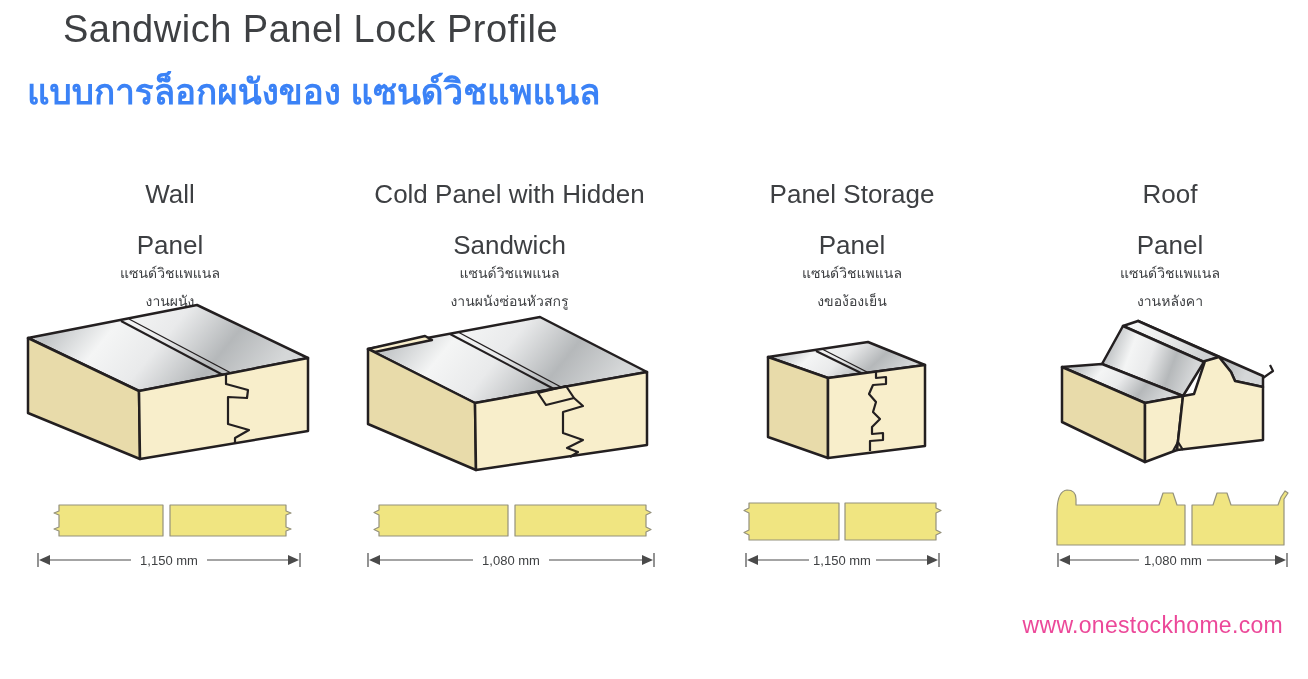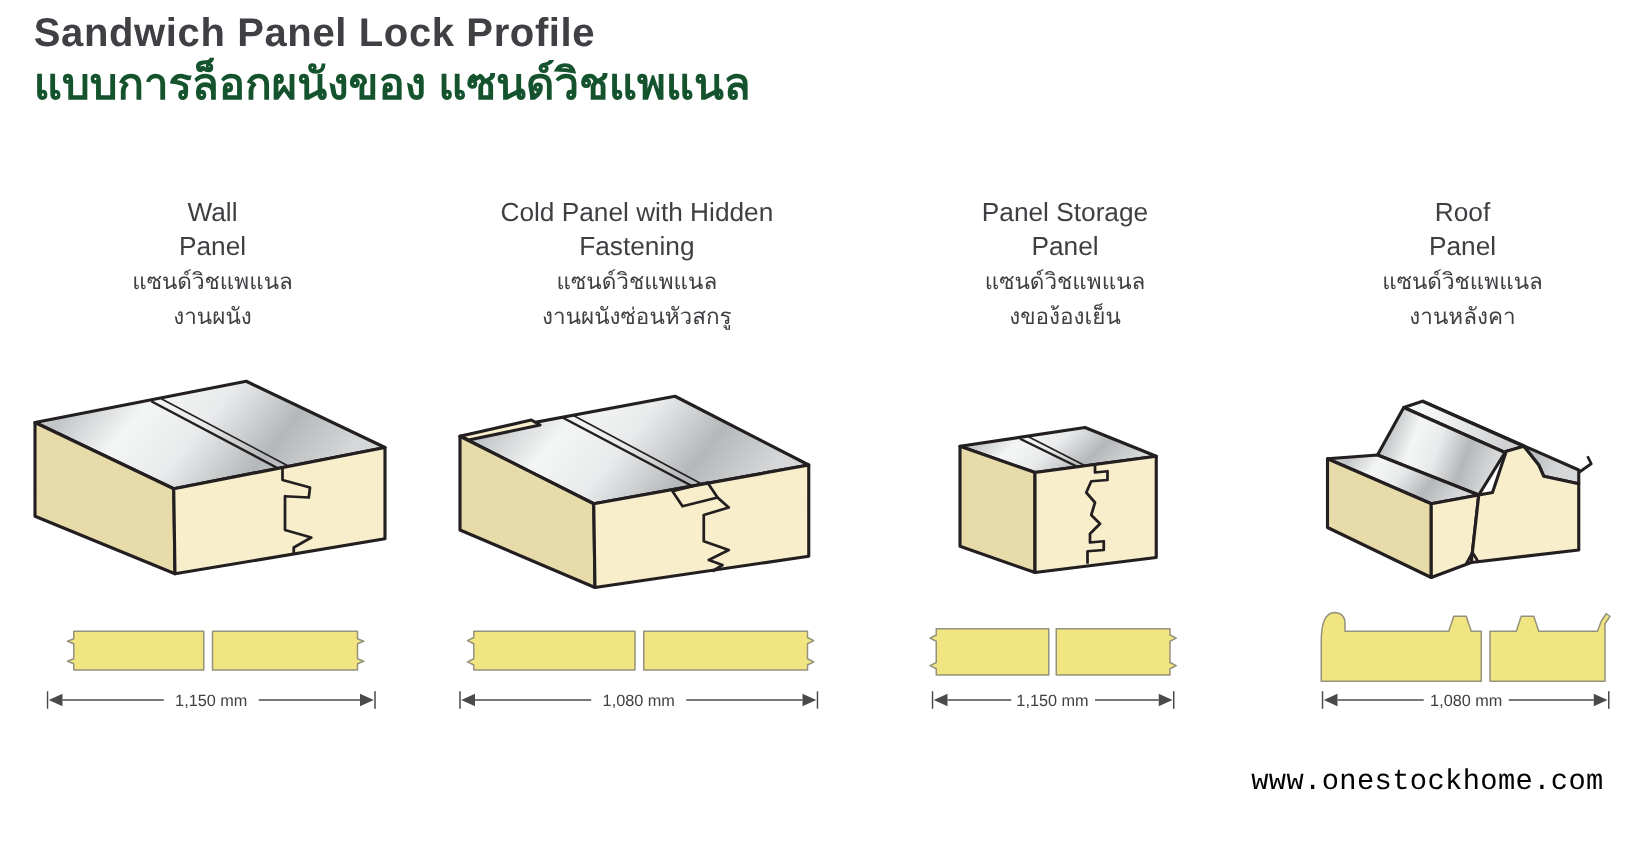--- a/index.html
+++ b/index.html
@@ -1,39 +1,39 @@
 <!DOCTYPE html>
 <html><head>
 <meta charset="utf-8">
 <style>
   html,body{margin:0;padding:0;background:#ffffff;}
   body{width:1308px;height:679px;position:relative;overflow:hidden;
        font-family:"Liberation Sans", sans-serif;color:#3e4043;}
   .title-block{position:absolute;left:27px;top:8px;}
-  .title-en{font-size:32px;font-weight:700;color:#3e4043;letter-spacing:.5px;line-height:1.15;}
-  .title-th{font-size:35px;font-weight:700;color:#14532d;line-height:1.12;margin-top:3px;}
+  .title-en{font-size:38px;font-weight:400;color:#3e4043;letter-spacing:.5px;line-height:1.15;margin-left:36px;}
+  .title-th{font-size:35px;font-weight:700;color:#3b82f6;line-height:1.12;margin-top:20px;}
   .col{position:absolute;top:155px;height:480px;}
   .col1{left:15px;width:310px;}
   .col2{left:352px;width:315px;}
   .col3{left:712px;width:280px;}
   .col4{left:1025px;width:290px;}
   .hdr{position:absolute;top:2px;left:0;right:0;text-align:center;color:#3d3f42;}
-  .hdr .en{font-size:21px;line-height:27px;}
-  .hdr .th{font-size:18px;line-height:28px;}
+  .hdr .en{font-size:26px;line-height:27px;margin-top:24px;}
+  .hdr .th{font-size:14px;line-height:28px;}
   .art,.cross,.dim{position:absolute;}
   .a1{left:-5px;top:136px;} .a2{left:3px;top:145px;} .a3{left:28px;top:165px;} .a4{left:5px;top:155px;}
   .c1{left:20px;top:337px;} .c2{left:13px;top:337px;} .c3{left:28px;top:337px;} .c4{left:30px;top:330px;}
   .d1{left:22px;top:395px;} .d2{left:15px;top:395px;} .d3{left:33px;top:395px;} .d4{left:32px;top:395px;}
   .outl{stroke:#231f20;stroke-width:2.5;stroke-linejoin:round;}
   .thin{stroke:#231f20;stroke-width:1.3;fill:none;}
   .lock{stroke:#231f20;stroke-width:2.2;fill:none;stroke-linejoin:round;}
   .sect{fill:#f0e581;stroke:#94917c;stroke-width:1.2;stroke-linejoin:round;}
   .dimline{stroke:#4a4a4a;stroke-width:1.2;}
   .dimtxt{fill:#3f4143;font-size:13px;font-family:"Liberation Sans",sans-serif;}
-  .footer{position:absolute;right:25px;top:612px;font-size:23px;color:#000000;letter-spacing:.3px;font-family:Liberation Mono, monospace;}
+  .footer{position:absolute;right:25px;top:612px;font-size:23px;color:#ec4899;letter-spacing:.3px;}
 </style>
 </head>
 <body>
 
 <div class="title-block">
   <div class="title-en">Sandwich Panel Lock Profile</div>
   <div class="title-th">แบบการล็อกผนังของ แซนด์วิชแพแนล</div>
 </div>
 
 <div class="col col1">
@@ -72,21 +72,21 @@
     <polygon points="262,10 251,5 251,15" fill="#4a4a4a"></polygon>
     <line class="dimline" x1="13" y1="10" x2="94" y2="10"></line>
       <line class="dimline" x1="170" y1="10" x2="251" y2="10"></line>
     <text class="dimtxt" x="132" y="14.5" text-anchor="middle">1,150 mm</text>
   </svg>
 </div>
 
 <div class="col col2">
   <div class="hdr">
     <div class="en">Cold Panel with Hidden</div>
-    <div class="en">Fastening</div>
+    <div class="en">Sandwich</div>
     <div class="th">แซนด์วิชแพแนล</div>
     <div class="th">งานผนังซ่อนหัวสกรู</div>
   </div>
   <svg class="art a2" width="330" height="210" viewBox="0 0 330 210">
     <defs>
       <linearGradient id="mg2" x1="0" y1="0" x2="1" y2="0.25">
         <stop offset="0" stop-color="#d8dadb"></stop>
           <stop offset="0.15" stop-color="#c2c5c7"></stop>
         <stop offset="0.35" stop-color="#f4f5f5"></stop>
           <stop offset="0.55" stop-color="#e9eaeb"></stop>

